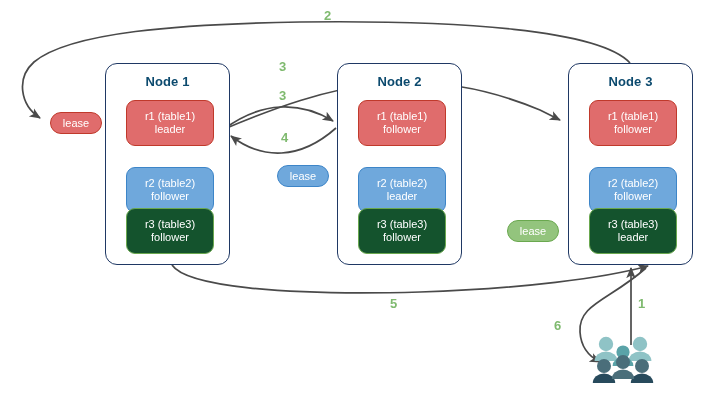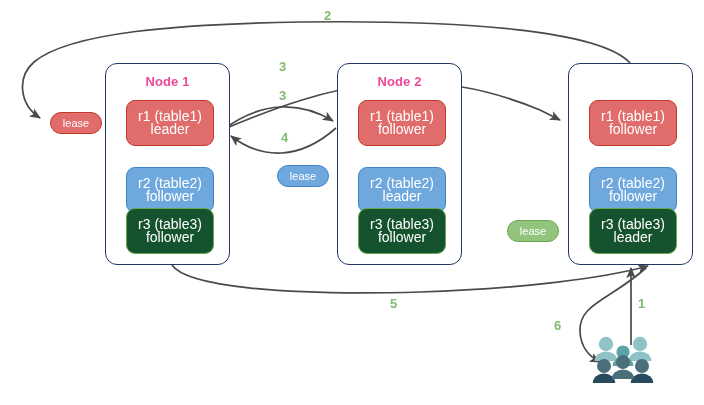--- a/index.html
+++ b/index.html
@@ -30,33 +30,33 @@
     background: #ffffff;
   }
   .node-title {
     position: absolute;
     left: 0;
     right: 0;
     top: 10px;
     text-align: center;
     font-size: 13px;
     font-weight: bold;
-    color: #ec4899;
+    color: #0c4a6e;
     letter-spacing: 0.1px;
   }
   .replica {
     position: absolute;
     box-sizing: border-box;
     border-radius: 9px;
     display: flex;
     flex-direction: column;
     align-items: center;
     justify-content: center;
     color: #ffffff;
-    font-size: 14px;
+    font-size: 11px;
     line-height: 13.5px;
     text-align: center;
   }
   .replica .l1, .replica .l2 { display: block; }
   .r-red   { background: #e06c6c; border: 1.6px solid #c0392b; }
   .r-blue  { background: #6fa8dc; border: 1.6px solid #3d85c8; margin-top: 13px; }
   .r-green { background: #14532d; border: 1.6px solid #6aa84f; }
 
   .lease {
     position: absolute;
@@ -159,20 +159,21 @@
       <span class="l1">r2 (table2)</span>
       <span class="l2">leader</span>
     </div>
     <div class="replica r-green" style="left:20px; top:144px; width:88px; height:46px;">
       <span class="l1">r3 (table3)</span>
       <span class="l2">follower</span>
     </div>
   </div>
 
   <div class="node-box" style="left:568px; top:63px; width:125px; height:202px;">
+    <div class="node-title">Node 3</div>
     <div class="replica r-red" style="left:20px; top:36px; width:88px; height:46px;">
       <span class="l1">r1 (table1)</span>
       <span class="l2">follower</span>
     </div>
     <div class="replica r-blue" style="left:20px; top:90px; width:88px; height:46px;">
       <span class="l1">r2 (table2)</span>
       <span class="l2">follower</span>
     </div>
     <div class="replica r-green" style="left:20px; top:144px; width:88px; height:46px;">
       <span class="l1">r3 (table3)</span>

